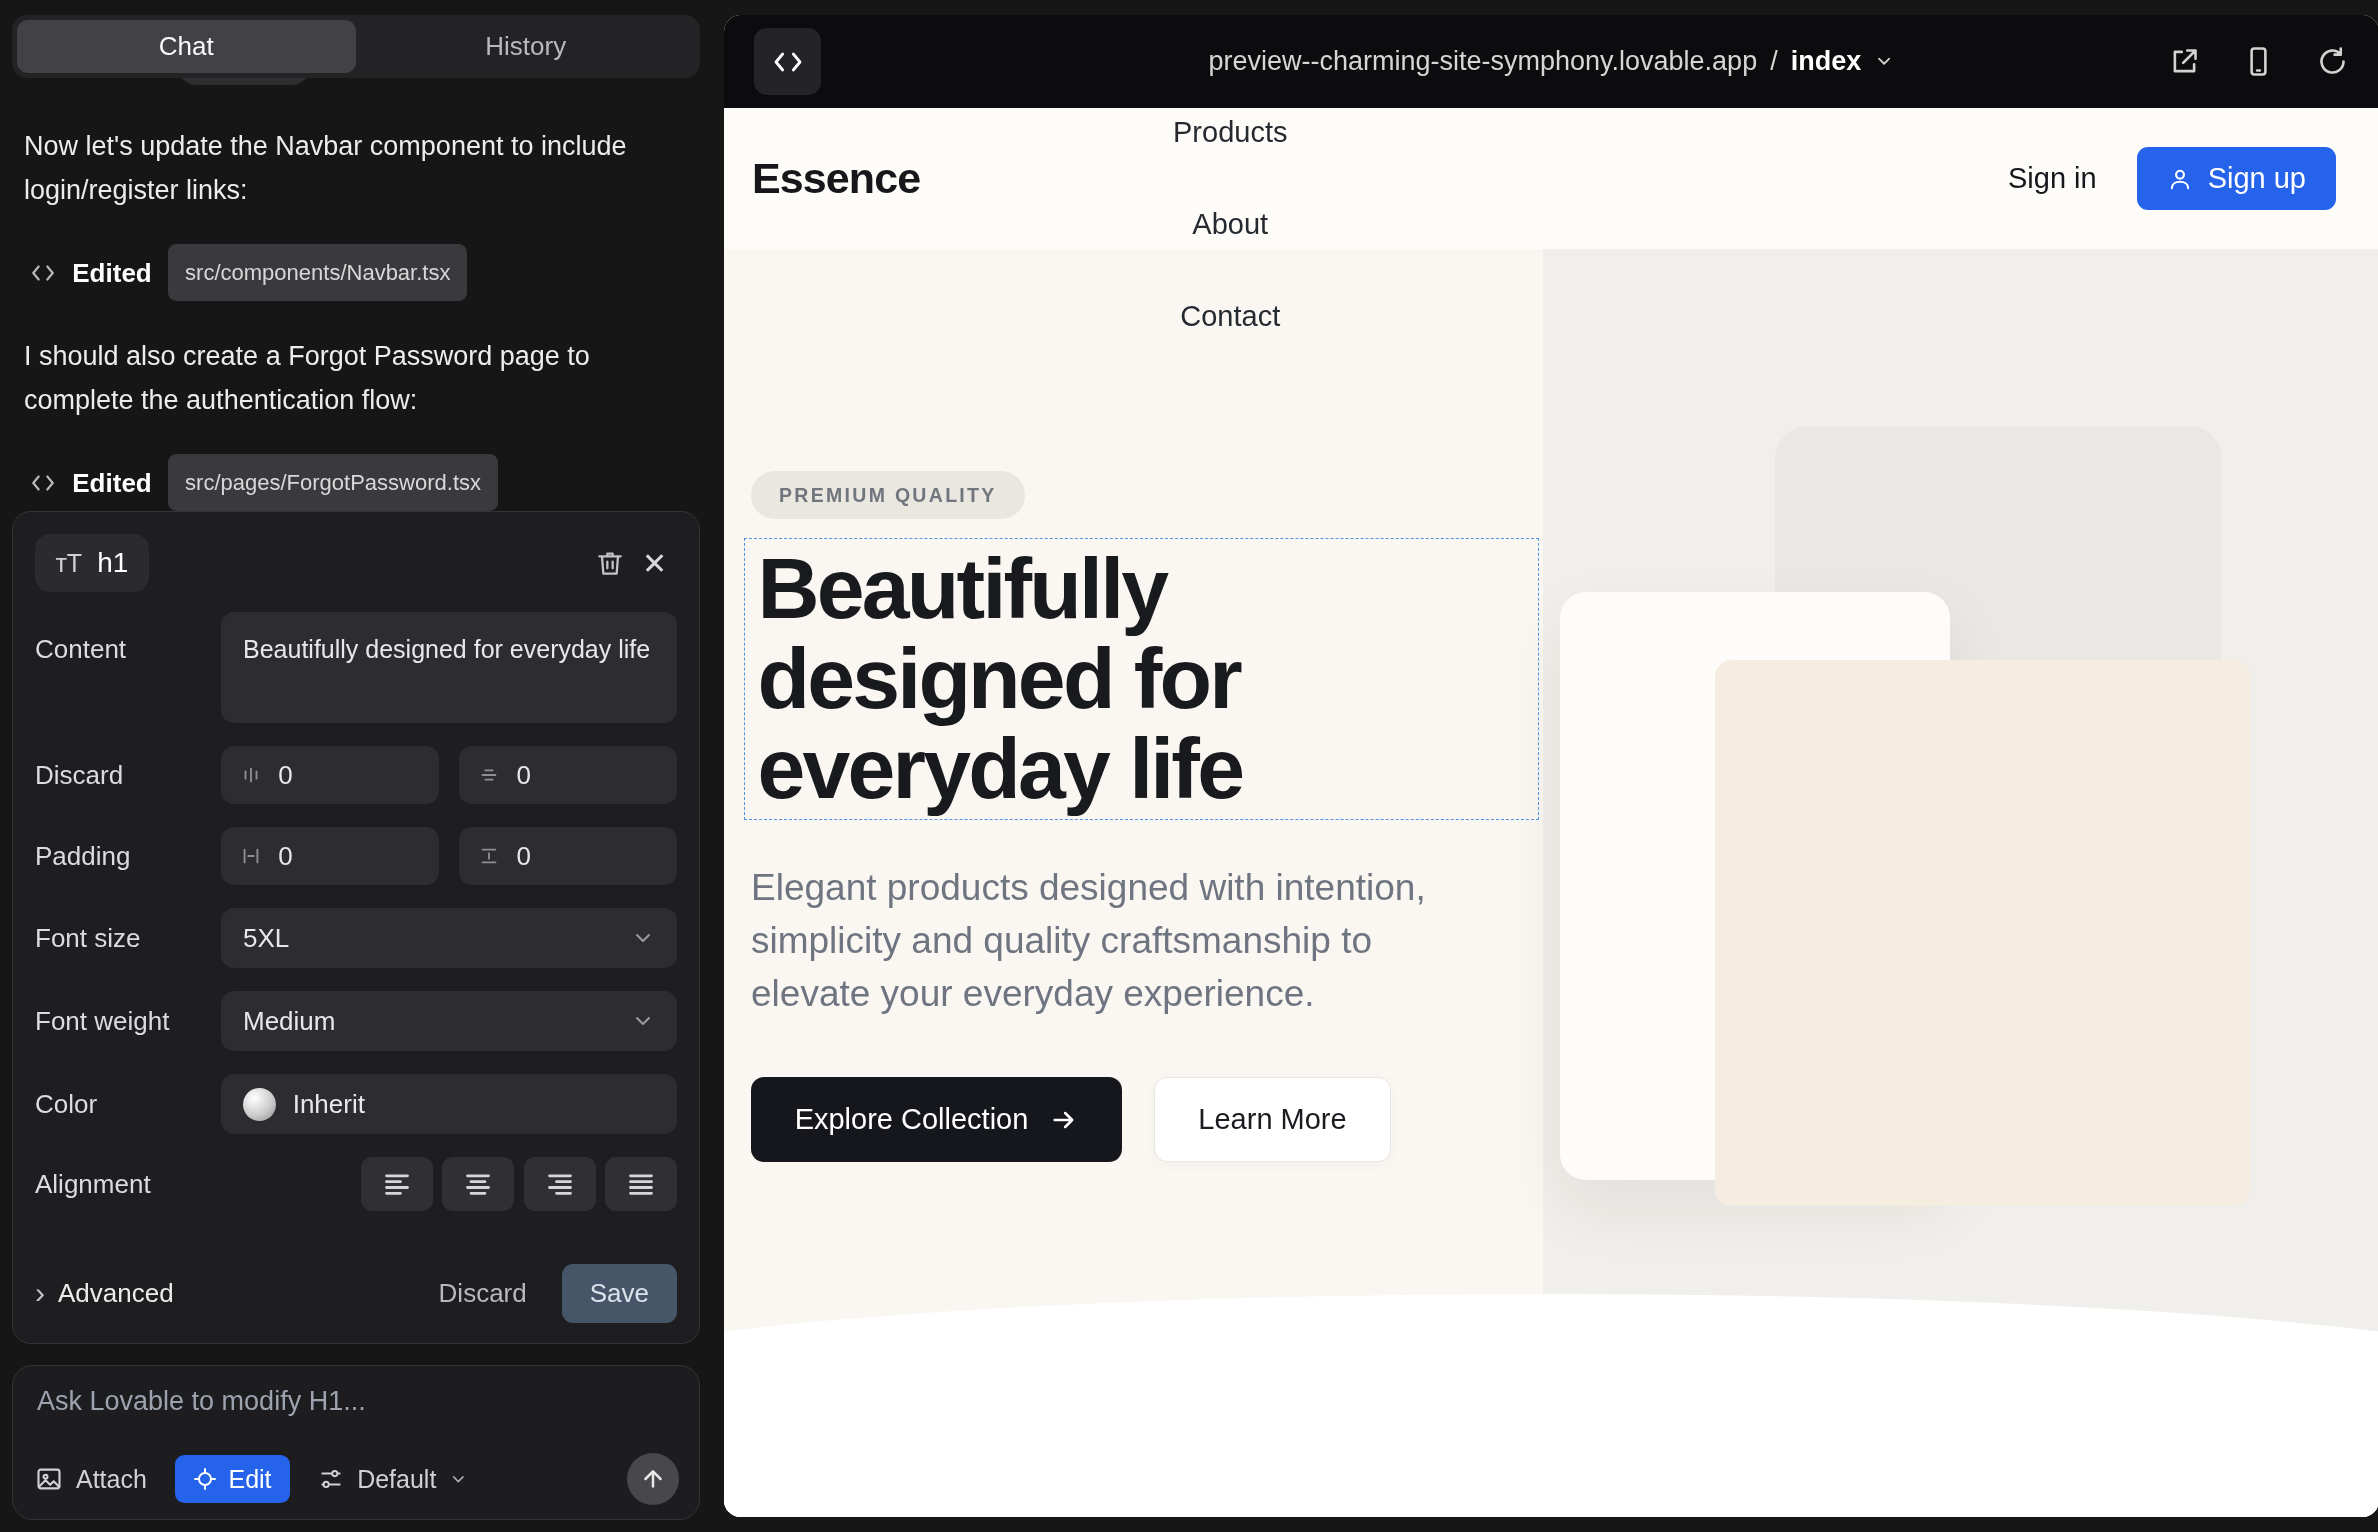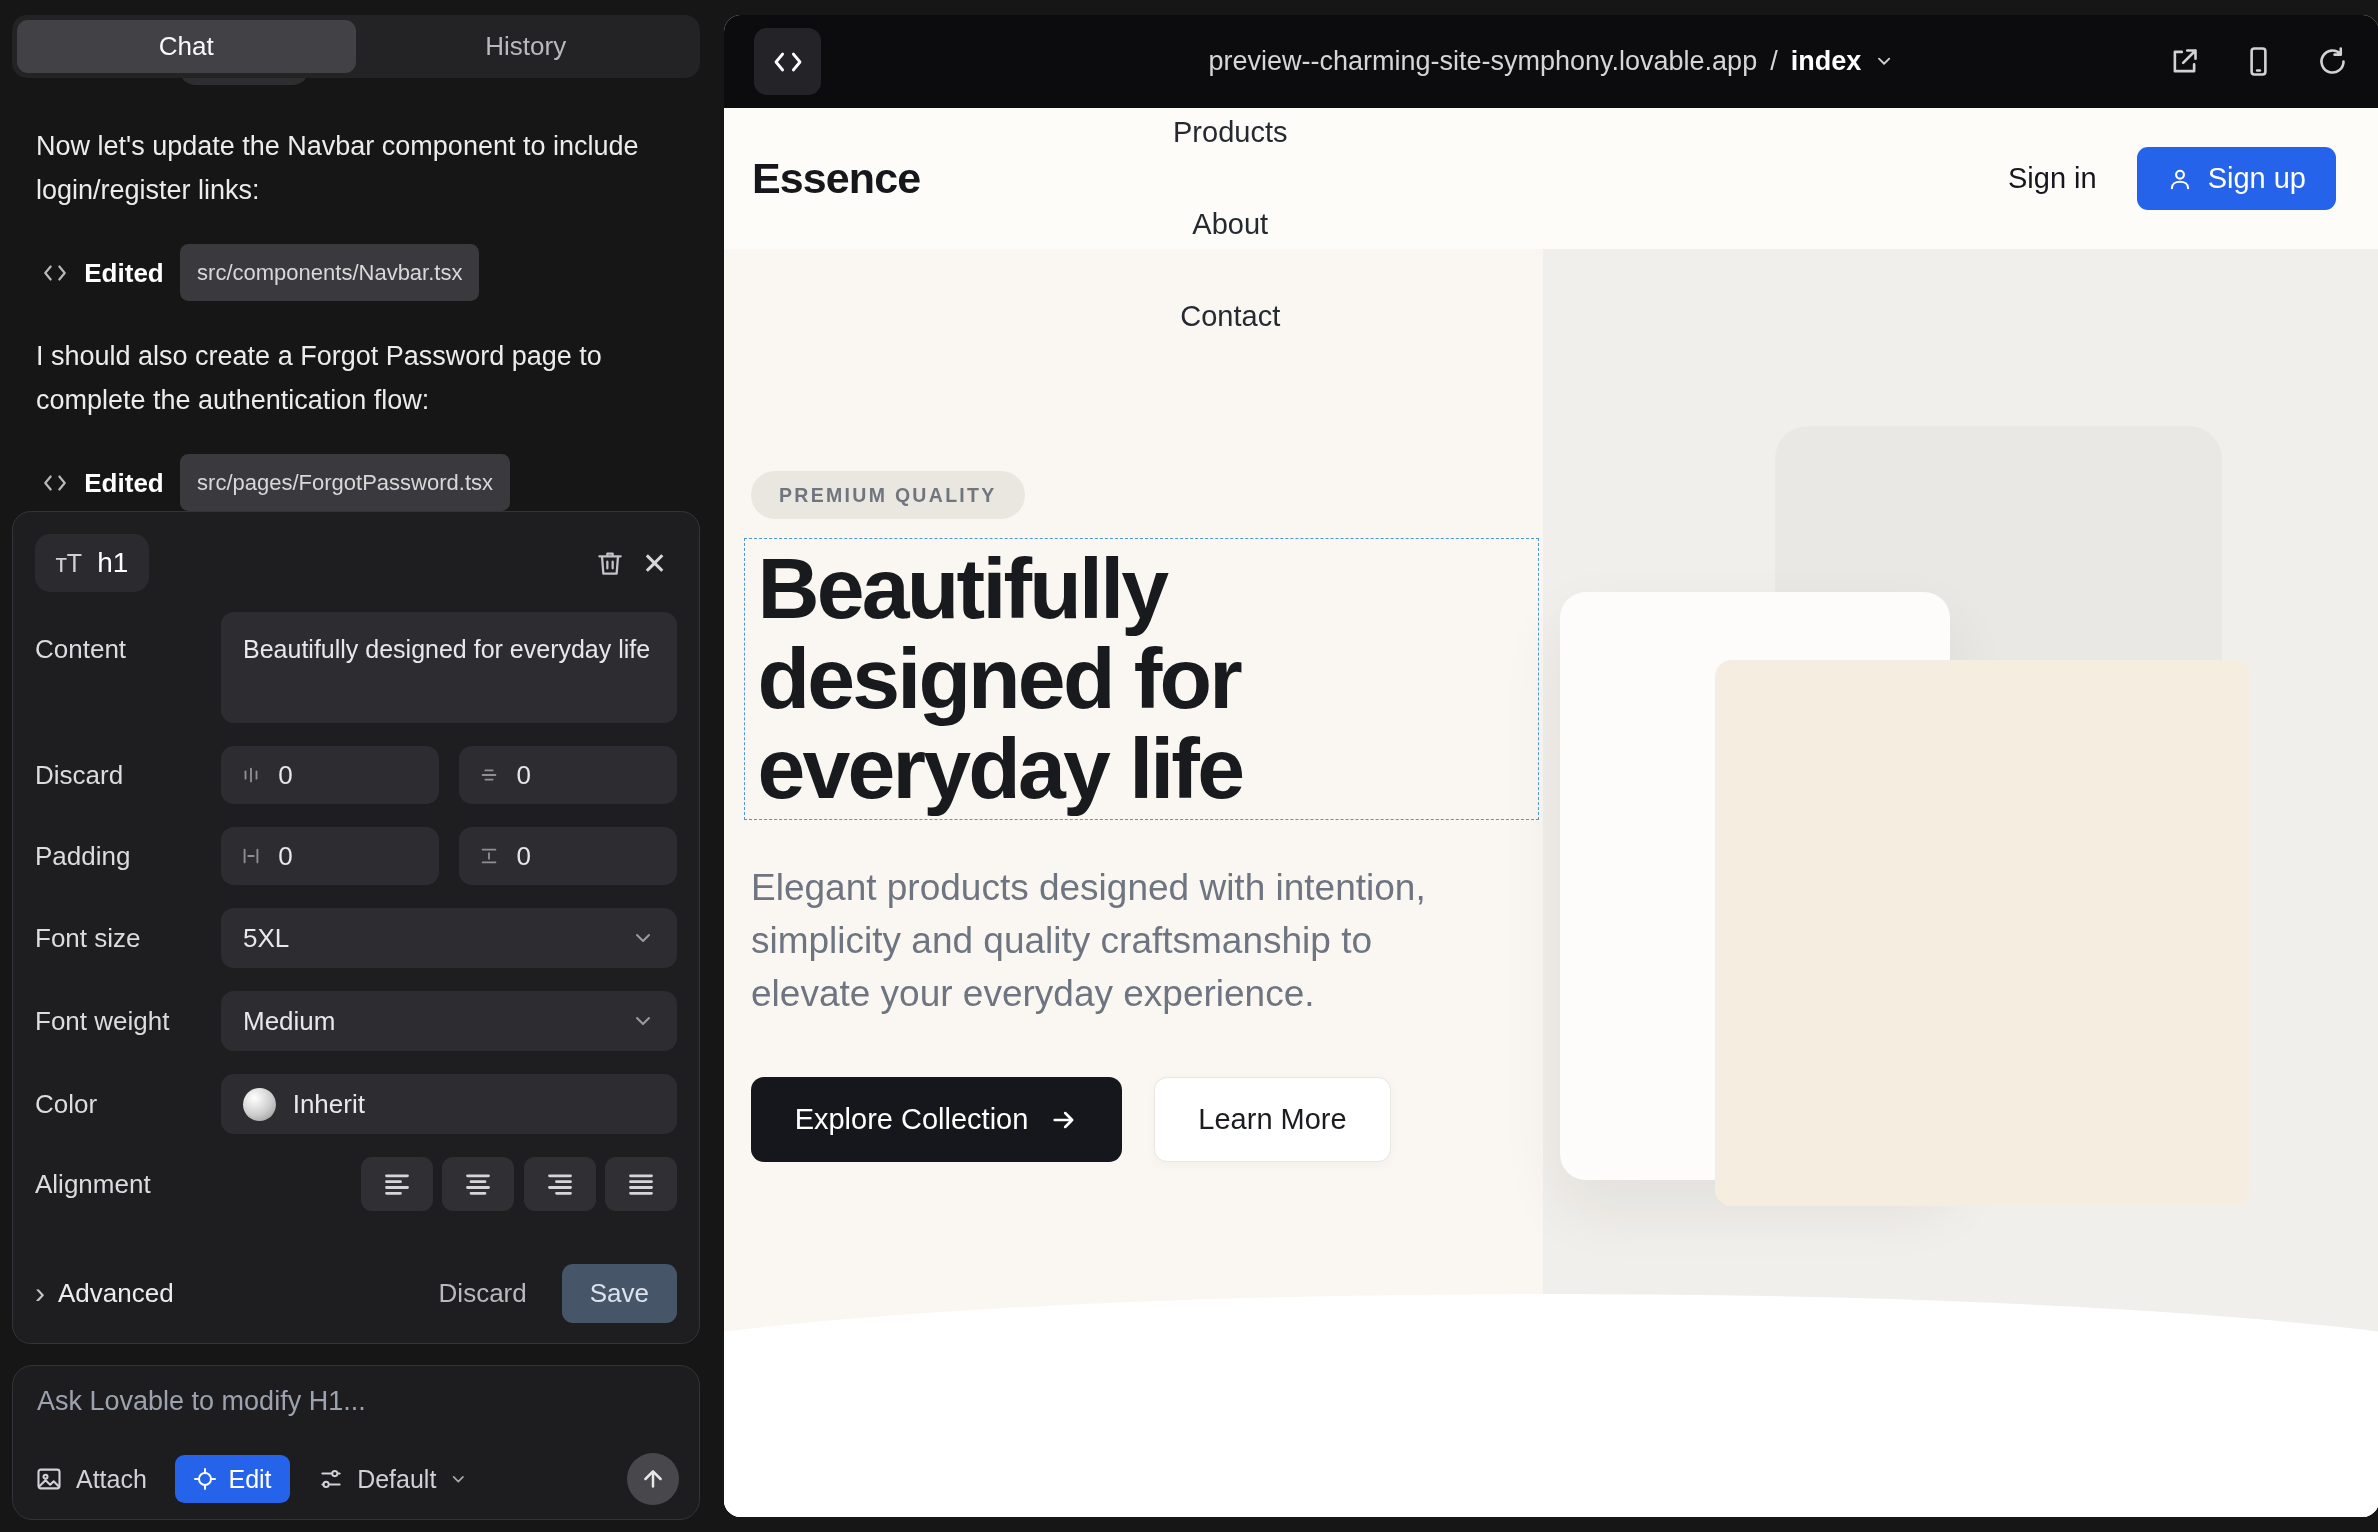--- a/index.html
+++ b/index.html
@@ -10,21 +10,21 @@
   
   .tabbar { position:absolute; left:12px; top:15px; width:688px; height:63px; background:#232326;
             border-radius:15px; display:flex; padding:4.6px; z-index:3; }
   .tab { flex:1; display:flex; align-items:center; justify-content:center; font-size:26px;
          color:#b9b9bd; border-radius:11px; cursor:pointer; }
   .tab.active { background:#414146; color:#fafafa; font-weight:500; }
   .chat-chip { position:absolute; left:179px; top:52px; width:130px; height:33px; background:#2e2e31;
                border-radius:16.7px; z-index:1; }
 
   .chat { position:absolute; left:24px; top:124px; width:664px; color:#ececec; font-size:27px;
-          line-height:44px; z-index:2;margin-left:12px; }
+          line-height:44px; z-index:2; }
   .msg { margin-bottom:28px; }
   .edited { display:flex; align-items:center; gap:16.7px; margin:32px 0 33px 5.6px; }
   .edited-label { font-size:26px; font-weight:700; color:#ffffff; }
   .file-chip { background:#3a3a3e; border-radius:8.3px; padding:6.5px 16.7px; font-size:22px; color:#d8d8d8; }
 
   
   .panel { position:absolute; left:12px; top:511px; width:688px; height:833px; background:#1e1e21;
            border:0.9px solid #343438; border-radius:18.6px; padding:22px 22px 20.4px; display:flex;
            flex-direction:column; z-index:2;justify-content:space-between; }
   .panel-head { display:flex; align-items:center; height:58px; margin-bottom:20.4px; }

